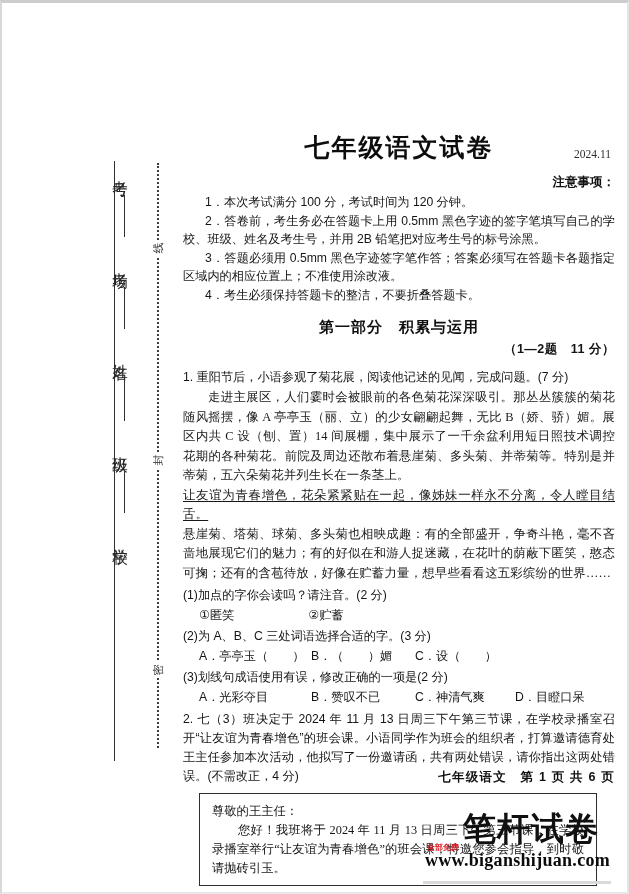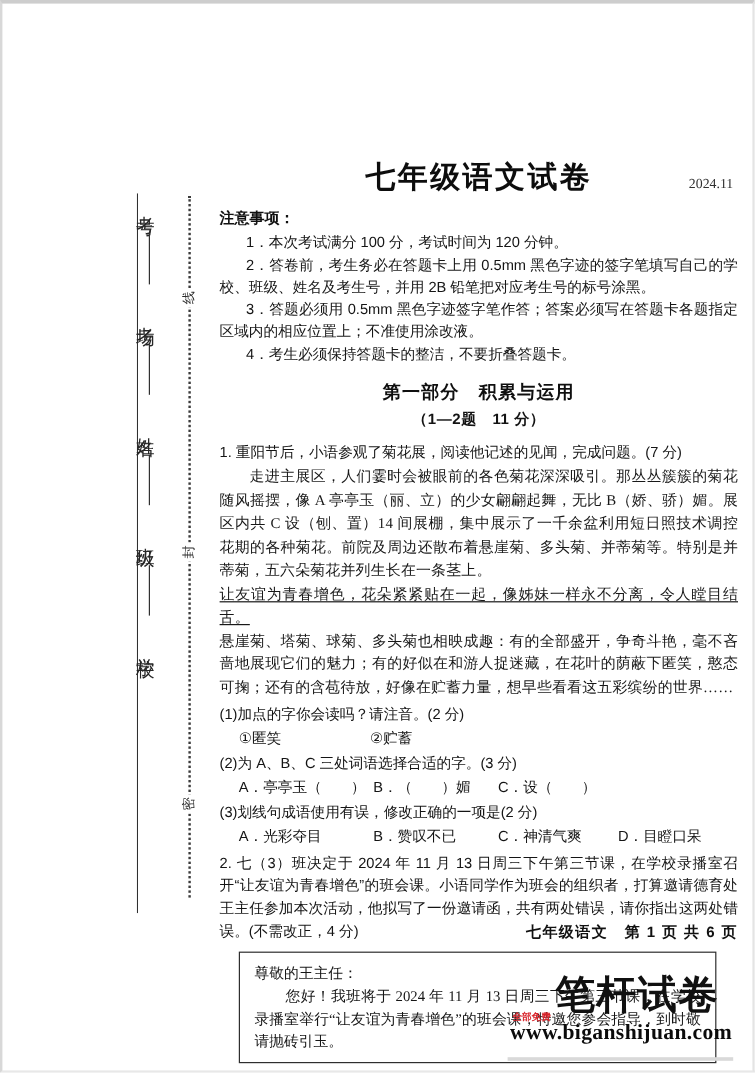--- a/index.html
+++ b/index.html
@@ -135,20 +135,21 @@
     font-size: 11.5px;
     color: #303030;
   }
 
   .notice-head {
     font-family: "Liberation Sans", "DejaVu Sans", sans-serif;
     font-size: 12.5px;
     font-weight: 700;
     color: #111;
     margin: 0 0 2px 0;
+    text-align: right;
   }
   .notice-item {
     font-family: "Liberation Sans", "DejaVu Sans", sans-serif;
     font-size: 12.2px;
     line-height: 18.5px;
     color: #151515;
     text-indent: 22px;
     margin: 0;
     text-align: justify;
   }
@@ -156,21 +157,21 @@
   .part-head {
     text-align: center;
     font-family: "Liberation Sans", "DejaVu Sans", sans-serif;
     font-size: 15px;
     font-weight: 700;
     letter-spacing: 1px;
     color: #0f0f0f;
     margin: 14px 0 4px 0;
   }
   .part-sub {
-    text-align: center;
+    text-align: right;
     font-family: "Liberation Sans", "DejaVu Sans", sans-serif;
     font-size: 12.5px;
     font-weight: 700;
     color: #131313;
     margin: 0 0 10px 0;
     letter-spacing: 0.5px;
   }
 
   .q-stem {
     font-family: "Liberation Sans", "DejaVu Sans", sans-serif;

